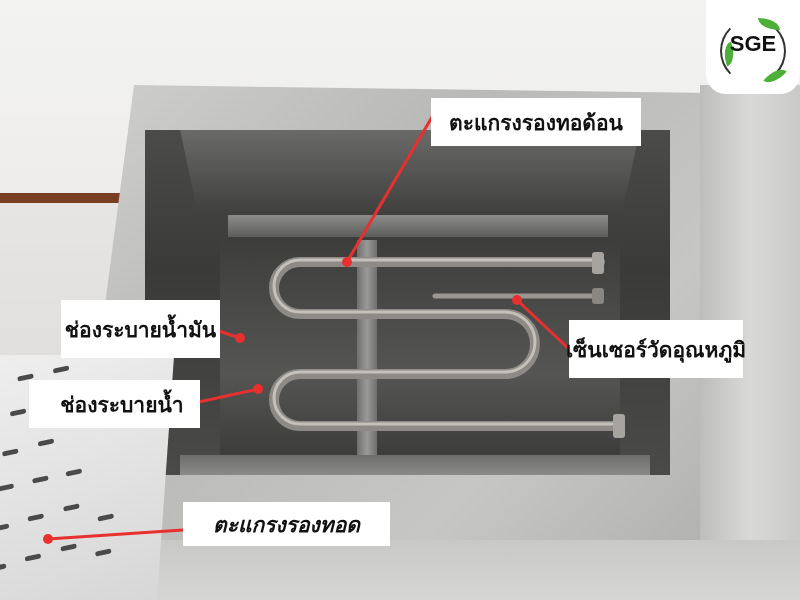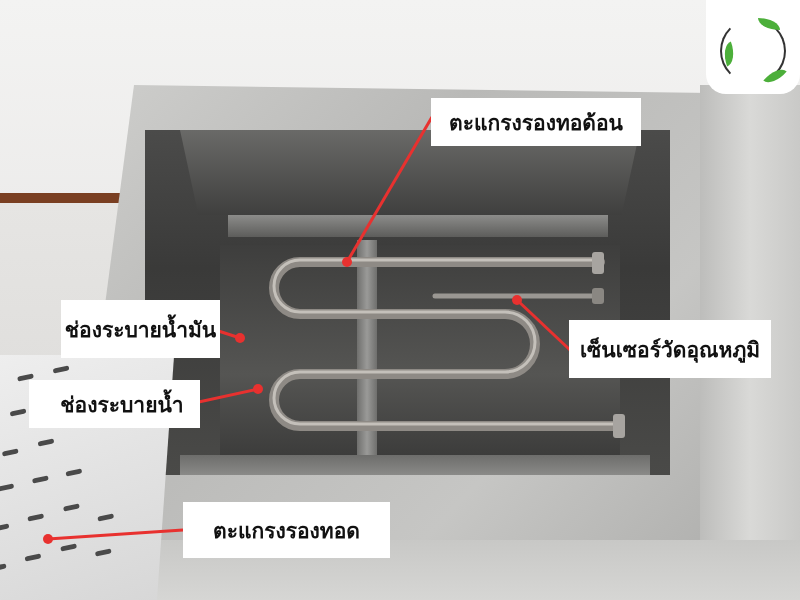--- a/index.html
+++ b/index.html
@@ -86,33 +86,34 @@
     <div class="slot" style="left:75px;top:190px"></div>
       <div class="slot" style="left:110px;top:195px"></div>
   </div>
 </div>
 
 <div class="logo">
   <div class="logo-ring"></div>
   <div class="leaf" style="left:52px;top:18px;"></div>
   <div class="leaf" style="left:12px;top:48px;transform:rotate(70deg);"></div>
   <div class="leaf" style="left:58px;top:70px;transform:rotate(-50deg);"></div>
+  <div class="logo-text">SGE</div>
 </div>
 
 <svg class="lines" width="800" height="600">
   <line x1="347" y1="262" x2="432" y2="117" stroke="#e8312f" stroke-width="3"></line>
   <line x1="517" y1="300" x2="570" y2="350" stroke="#e8312f" stroke-width="3"></line>
   <line x1="200" y1="325" x2="240" y2="338" stroke="#e8312f" stroke-width="3"></line>
   <line x1="185" y1="405" x2="258" y2="389" stroke="#e8312f" stroke-width="3"></line>
   <line x1="48" y1="539" x2="183" y2="530" stroke="#e8312f" stroke-width="3"></line>
 </svg>
 
 <div class="dot" style="left:342px;top:257px;"></div>
 <div class="dot" style="left:512px;top:295px;"></div>
 <div class="dot" style="left:235px;top:333px;"></div>
 <div class="dot" style="left:253px;top:384px;"></div>
 <div class="dot" style="left:43px;top:534px;"></div>
 
 <div class="label" style="left:431px;top:98px;width:210px;height:48px;">ตะแกรงรองทอด้อน</div>
 <div class="label" style="left:13px;top:300px;width:159px;height:58px;margin-left:48px;">ช่องระบายน้ำมัน</div>
 <div class="label" style="left:29px;top:380px;width:156px;height:48px;padding-left:15px;">ช่องระบายน้ำ</div>
-<div class="label" style="left:569px;top:320px;width:202px;height:58px;">เซ็นเซอร์วัดอุณหภูมิ</div>
-<div class="label" style="left:183px;top:502px;width:207px;height:56px;">ตะแกรงรองทอด</div>
+<div class="label" style="left:569px;top:320px;width:174px;height:58px;">เซ็นเซอร์วัดอุณหภูมิ</div>
+<div class="label" style="left:183px;top:502px;width:207px;height:44px;font-style:italic;">ตะแกรงรองทอด</div>
 
 </body></html>

